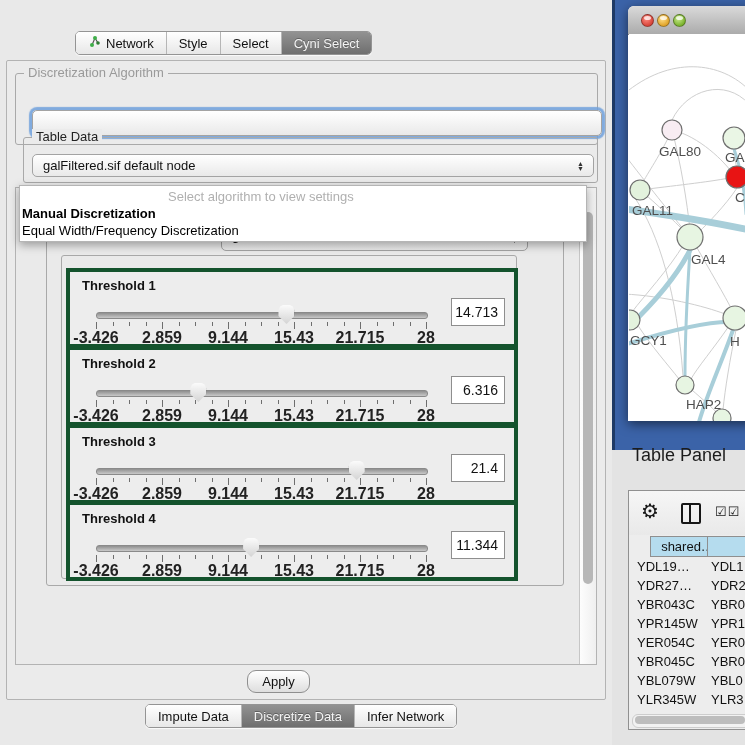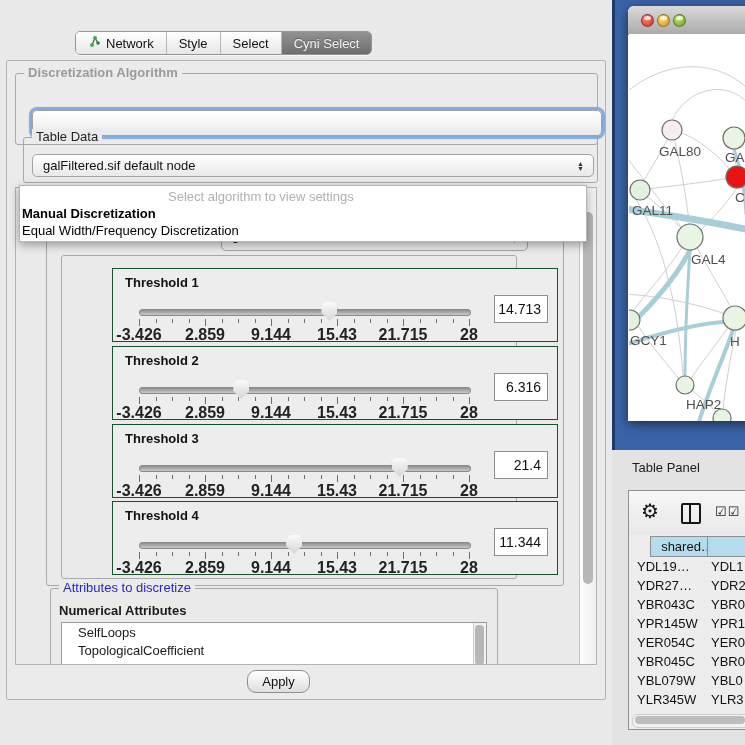--- a/index.html
+++ b/index.html
@@ -27,21 +27,21 @@
   #top-tab-bar{left:75px;top:31px;}
   #bottom-tab-bar{left:145px;top:704px;}
 
   
   #content-panel{left:6px;top:60px;width:598px;height:638px;background:#ebebeb;
                  border:1px solid #b3b3b3;border-radius:2px;}
 
   .group{position:absolute;border:1px solid #a9a9a9;border-radius:3px;}
   .group>.legend{position:absolute;top:-9px;left:8px;background:#ebebeb;padding:0 4px;font-size:13px;}
 
-  #algo-group{left:8px;top:12px;width:581px;height:70px;font-weight:bold;}
+  #algo-group{left:8px;top:12px;width:581px;height:70px;}
   #algo-group>.legend{color:#9a9a9a;}
 
   
   .combo{position:absolute;background:linear-gradient(#ffffff,#e9e9e9);border:1px solid #a3a3a3;
          border-radius:5px;display:flex;align-items:center;padding:0 10px;font-size:13px;color:#111;}
   .combo .arrows{position:absolute;right:9px;top:50%;transform:translateY(-50%);
                  display:flex;flex-direction:column;line-height:5px;font-size:7px;color:#333;}
   #algo-combo{left:16px;top:36px;width:548px;height:24px;
               box-shadow:0 0 1px 3px rgba(110,160,220,.85);}
 
@@ -66,21 +66,21 @@
 
   #interval-group{left:30px;top:8px;width:516px;height:388px;}
   #interval-group>.legend{background:#eaeaea;color:#15a915;}
   #noi-label{left:41px;top:33px;font-weight:bold;}
   #noi-combo{left:174px;top:28px;width:285px;height:24px;}
 
   #thresholds-group{left:14px;top:58px;width:454px;height:322px;}
   #thresholds-group>.legend{background:#eaeaea;color:#2626cc;}
 
   .th-panel{position:absolute;left:4px;width:444px;height:72px;background:#ededed;
-            border:1px solid #14532d;margin-left:46px;}
+            border:4px solid #14532d;}
   .th-label{position:absolute;left:12px;top:6px;font-weight:bold;font-size:13px;color:#111;}
   .th-track{position:absolute;left:26px;top:40px;width:330px;height:5px;border-radius:3px;
             background:linear-gradient(#8f8f8f,#c9c9c9);border:1px solid #8a8a8a;}
   .th-thumb{position:absolute;top:33px;width:16px;height:19px;
             background:linear-gradient(#fbfbfb,#d4d4d4);
             clip-path:polygon(0% 28%,10% 8%,28% 0%,72% 0%,90% 8%,100% 28%,100% 58%,50% 100%,0% 58%);
             filter:drop-shadow(0 0 1px #7a7a7a);}
   .tick{position:absolute;width:1px;background:#6e6e6e;top:50px;height:4px;}
   .tick.major{height:7px;}
   .tick-lab{position:absolute;top:57px;font-size:16px;font-weight:bold;color:#222;transform:translateX(-50%);}
@@ -110,21 +110,21 @@
   #net-titlebar{left:0;top:0;width:100%;height:28px;border-radius:6px 6px 0 0;
                 background:linear-gradient(#dadada,#ababab);border-bottom:1px solid #8a8a8a;}
   .tlight{position:absolute;top:8px;width:13px;height:13px;border-radius:50%;border:1px solid rgba(0,0,0,.35);box-sizing:border-box;}
   .tlight .shine{position:absolute;left:2px;top:1px;width:7px;height:4px;border-radius:50%;
                  background:rgba(255,255,255,.75);}
   #tl-red{left:13px;background:radial-gradient(circle at 40% 35%,#ff8a80,#d7453a 70%);}
   #tl-yellow{left:29px;background:radial-gradient(circle at 40% 35%,#ffe08a,#e0a42a 70%);}
   #tl-green{left:45px;background:radial-gradient(circle at 40% 35%,#c7e98c,#7bb32e 70%);}
   #net-canvas{left:1px;top:28px;width:139px;height:387px;background:#fff;}
 
-  #table-title{left:20px;top:460px;font-size:13px;color:#1c1c1c;text-align:center;}
+  #table-title{left:20px;top:445px;font-size:18px;color:#1c1c1c;text-align:center;}
   #table-subpanel{left:16px;top:490px;width:130px;height:238px;background:#ededed;
                   border:1px solid #909090;overflow:hidden;}
   #tp-toolbar{left:0;top:0;width:100%;height:44px;background:linear-gradient(#f6f6f6,#e9e9e9);}
   #gear-icon{left:12px;top:8px;font-size:20px;color:#161616;}
   #colview-icon{left:52px;top:12px;width:16px;height:17px;border:2px solid #161616;border-radius:2px;}
   #colview-icon::after{content:"";position:absolute;left:6px;top:0;width:2px;height:17px;background:#161616;}
   #check-icons{left:86px;top:13px;font-size:13px;color:#161616;letter-spacing:1px;}
   .th-cell{position:absolute;top:45px;height:21px;background:#b5dcee;border:1px solid #8f8f8f;
            box-sizing:border-box;font-size:13px;color:#111;display:flex;align-items:center;}
   #thc1{left:21px;width:75px;justify-content:center;}
@@ -322,47 +322,45 @@
               <span class="tick-lab" style="left: 158px;">9.144</span>
               <span class="tick-lab" style="left: 224px;">15.43</span>
               <span class="tick-lab" style="left: 290px;">21.715</span>
               <span class="tick-lab" style="left: 356px;">28</span>
               <div class="th-thumb" style="left: 173.098px;"></div>
               <div class="th-value">11.344</div>
             </div>
           </div>
       </div>
 
-      <div id="attrs-group" class="group">
-        <span class="legend">Attributes to discretize</span>
-        <span id="attrs-label" class="abs">Numerical Attributes</span>
-        <div id="attrs-list" class="abs">
-
-        <div class="attr-item">SelfLoops</div>
-            <div class="attr-item">TopologicalCoefficient</div>
-            <div class="attr-item">BetweennessCentrality</div>
-            <div id="attrs-scroll">
-            <div id="attrs-thumb"></div>
-          </div>
-          </div>
-      </div>
 
       <div id="vscrollbar" class="abs">
         <div id="vscroll-thumb" class="abs"></div>
       </div>
     </div>
 
     <div id="algo-popup" class="abs">
       <span class="hint">Select algorithm to view settings</span>
     <div class="popup-opt bold" style="top: 20px;">Manual Discretization</div>
         <div class="popup-opt" style="top: 37px;">Equal Width/Frequency Discretization</div>
       </div>
   </div>
 
   <div id="apply-btn" class="abs">Apply</div>
+  <div id="bottom-tab-bar" class="abs seg">
+      <div class="seg-btn">
+        <span>Impute Data</span>
+      </div>
+      <div class="seg-btn sel">
+        <span>Discretize Data</span>
+      </div>
+      <div class="seg-btn">
+        <span>Infer Network</span>
+      </div>
+    </div>
 </div>
 
 <div id="right-area" class="abs">
   <div id="desktop-blue" class="abs"></div>
 
   <div id="net-window" class="abs">
     <div id="net-titlebar" class="abs">
       <span id="tl-red" class="tlight">
           <span class="shine"></span>
         </span>

